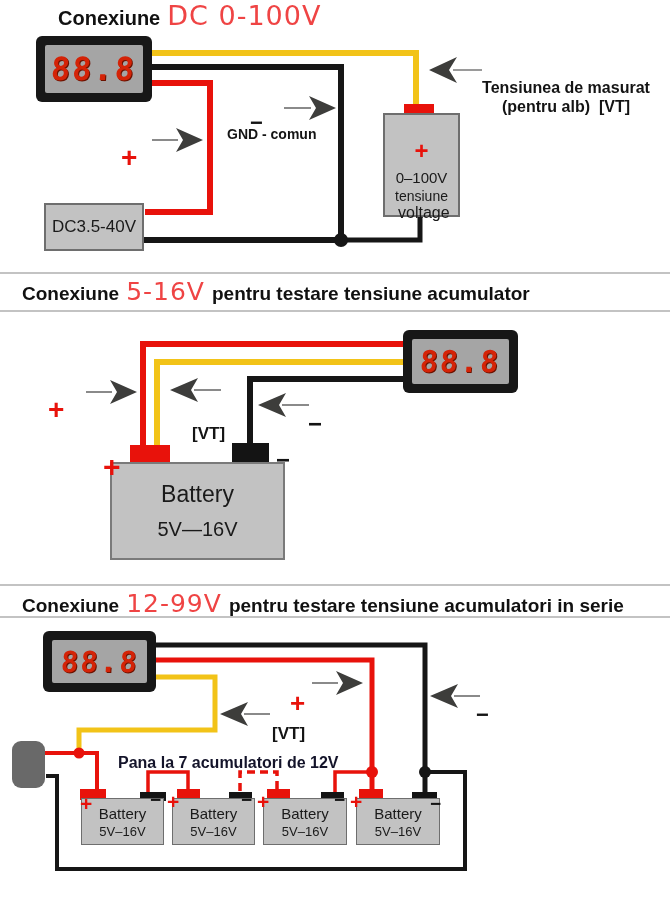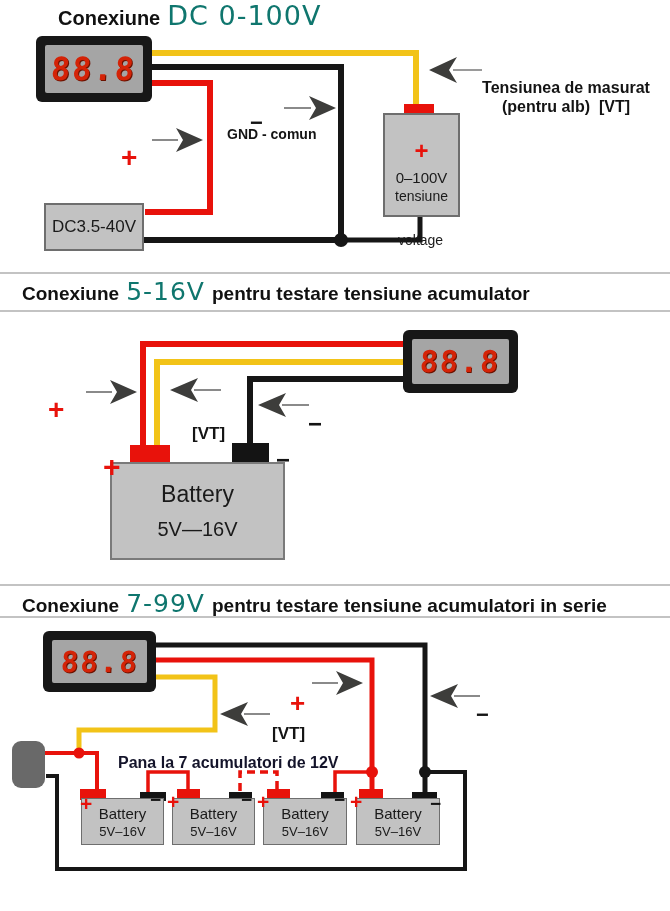--- a/index.html
+++ b/index.html
@@ -5,21 +5,21 @@
   html,body{margin:0;padding:0;background:#fff;}
   #canvas{position:relative;width:670px;height:911px;background:#fff;overflow:hidden;
           font-family:"Liberation Sans",sans-serif;}
   #wires{position:absolute;left:0;top:0;z-index:1;}
   .lbl{position:absolute;z-index:3;font-family:"Liberation Sans",sans-serif;color:#141414;white-space:nowrap;}
   .bold{font-weight:bold;margin-top:20px;}
   .red{color:#e8120b;}
   .pre{white-space:pre;}
   .title{position:absolute;z-index:3;display:flex;align-items:baseline;gap:7px;}
   .title .prefix,.title .suffix{font-weight:bold;font-size:19px;color:#111;}
-  .title .range{font-family:"DejaVu Sans",sans-serif;font-weight:normal;font-size:25px;color:#0f766e;letter-spacing:1px;}
+  .title .range{font-family:"DejaVu Sans",sans-serif;font-weight:normal;font-size:25px;color:#ef4444;letter-spacing:1px;}
   .divider{position:absolute;left:0;width:670px;height:2px;background:#c3c3c3;z-index:2;}
   .vm{position:absolute;z-index:2;background:#171717;border-radius:6px;display:flex;align-items:center;justify-content:center;}
   .vm-screen{background:#a5a5a5;display:flex;align-items:center;justify-content:center;border-radius:2px;}
   .vm-digits{font-family:"DejaVu Sans Mono",monospace;font-weight:bold;color:#d42307;
              transform:skewX(-4deg);letter-spacing:2px;text-shadow:1px 1px 0 #6b1200;}
   .box{position:absolute;z-index:2;background:#c2c2c2;border:2px solid #6e6e6e;box-sizing:border-box;
        display:flex;flex-direction:column;align-items:center;justify-content:center;color:#1a1a1a;}
   .connector{position:absolute;z-index:2;background:#696969;border-radius:9px;}
 </style>
 </head>
@@ -123,21 +123,21 @@
   <div class="lbl bold red" style="left:121px;top:122px;font-size:28px;">+</div>
 
   <div class="box" style="left:44px;top:203px;width:100px;height:48px;font-size:17px;">
     <span>DC3.5-40V</span>
   </div>
 
   <div class="box" style="left:383px;top:113px;width:77px;height:104px;justify-content:flex-start;padding-top:4px;">
     <span class="red bold" style="font-size:24px;line-height:1;">+</span>
     <span style="font-size:15px;margin-top:6px;">0–100V</span>
     <span style="font-size:14px;margin-top:2px;">tensiune</span>
-    <span style="font-size:14px;align-self:flex-start;padding-left:13px;margin-top:28px;">voltage</span>
+    <span style="font-size:16px;align-self:flex-start;padding-left:13px;">voltage</span>
   </div>
 
   <div class="divider" style="top:272px;"></div>
   <div class="title" style="left:22px;top:277px;">
     <span class="prefix">Conexiune</span>
     <span class="range">5-16V</span>
     <span class="suffix">pentru testare tensiune acumulator</span>
   </div>
   <div class="divider" style="top:310px;"></div>
 
@@ -154,21 +154,21 @@
   <div class="lbl bold" style="left:276px;top:426px;font-size:24px;">−</div>
 
   <div class="box" style="left:110px;top:462px;width:175px;height:98px;border-color:#7a7a7a;">
     <span style="font-size:23px;">Battery</span>
     <span style="font-size:20px;margin-top:10px;">5V—16V</span>
   </div>
 
   <div class="divider" style="top:584px;"></div>
   <div class="title" style="left:22px;top:589px;">
     <span class="prefix">Conexiune</span>
-    <span class="range">7-99V</span>
+    <span class="range">12-99V</span>
     <span class="suffix">pentru testare tensiune acumulatori in serie</span>
   </div>
   <div class="divider" style="top:616px;"></div>
 
   <div class="vm" style="left:43px;top:631px;width:113px;height:61px;">
     <div class="vm-screen" style="width:95px;height:43px;">
       <span class="vm-digits" style="font-size:29px;">88.8</span>
     </div>
   </div>
 

